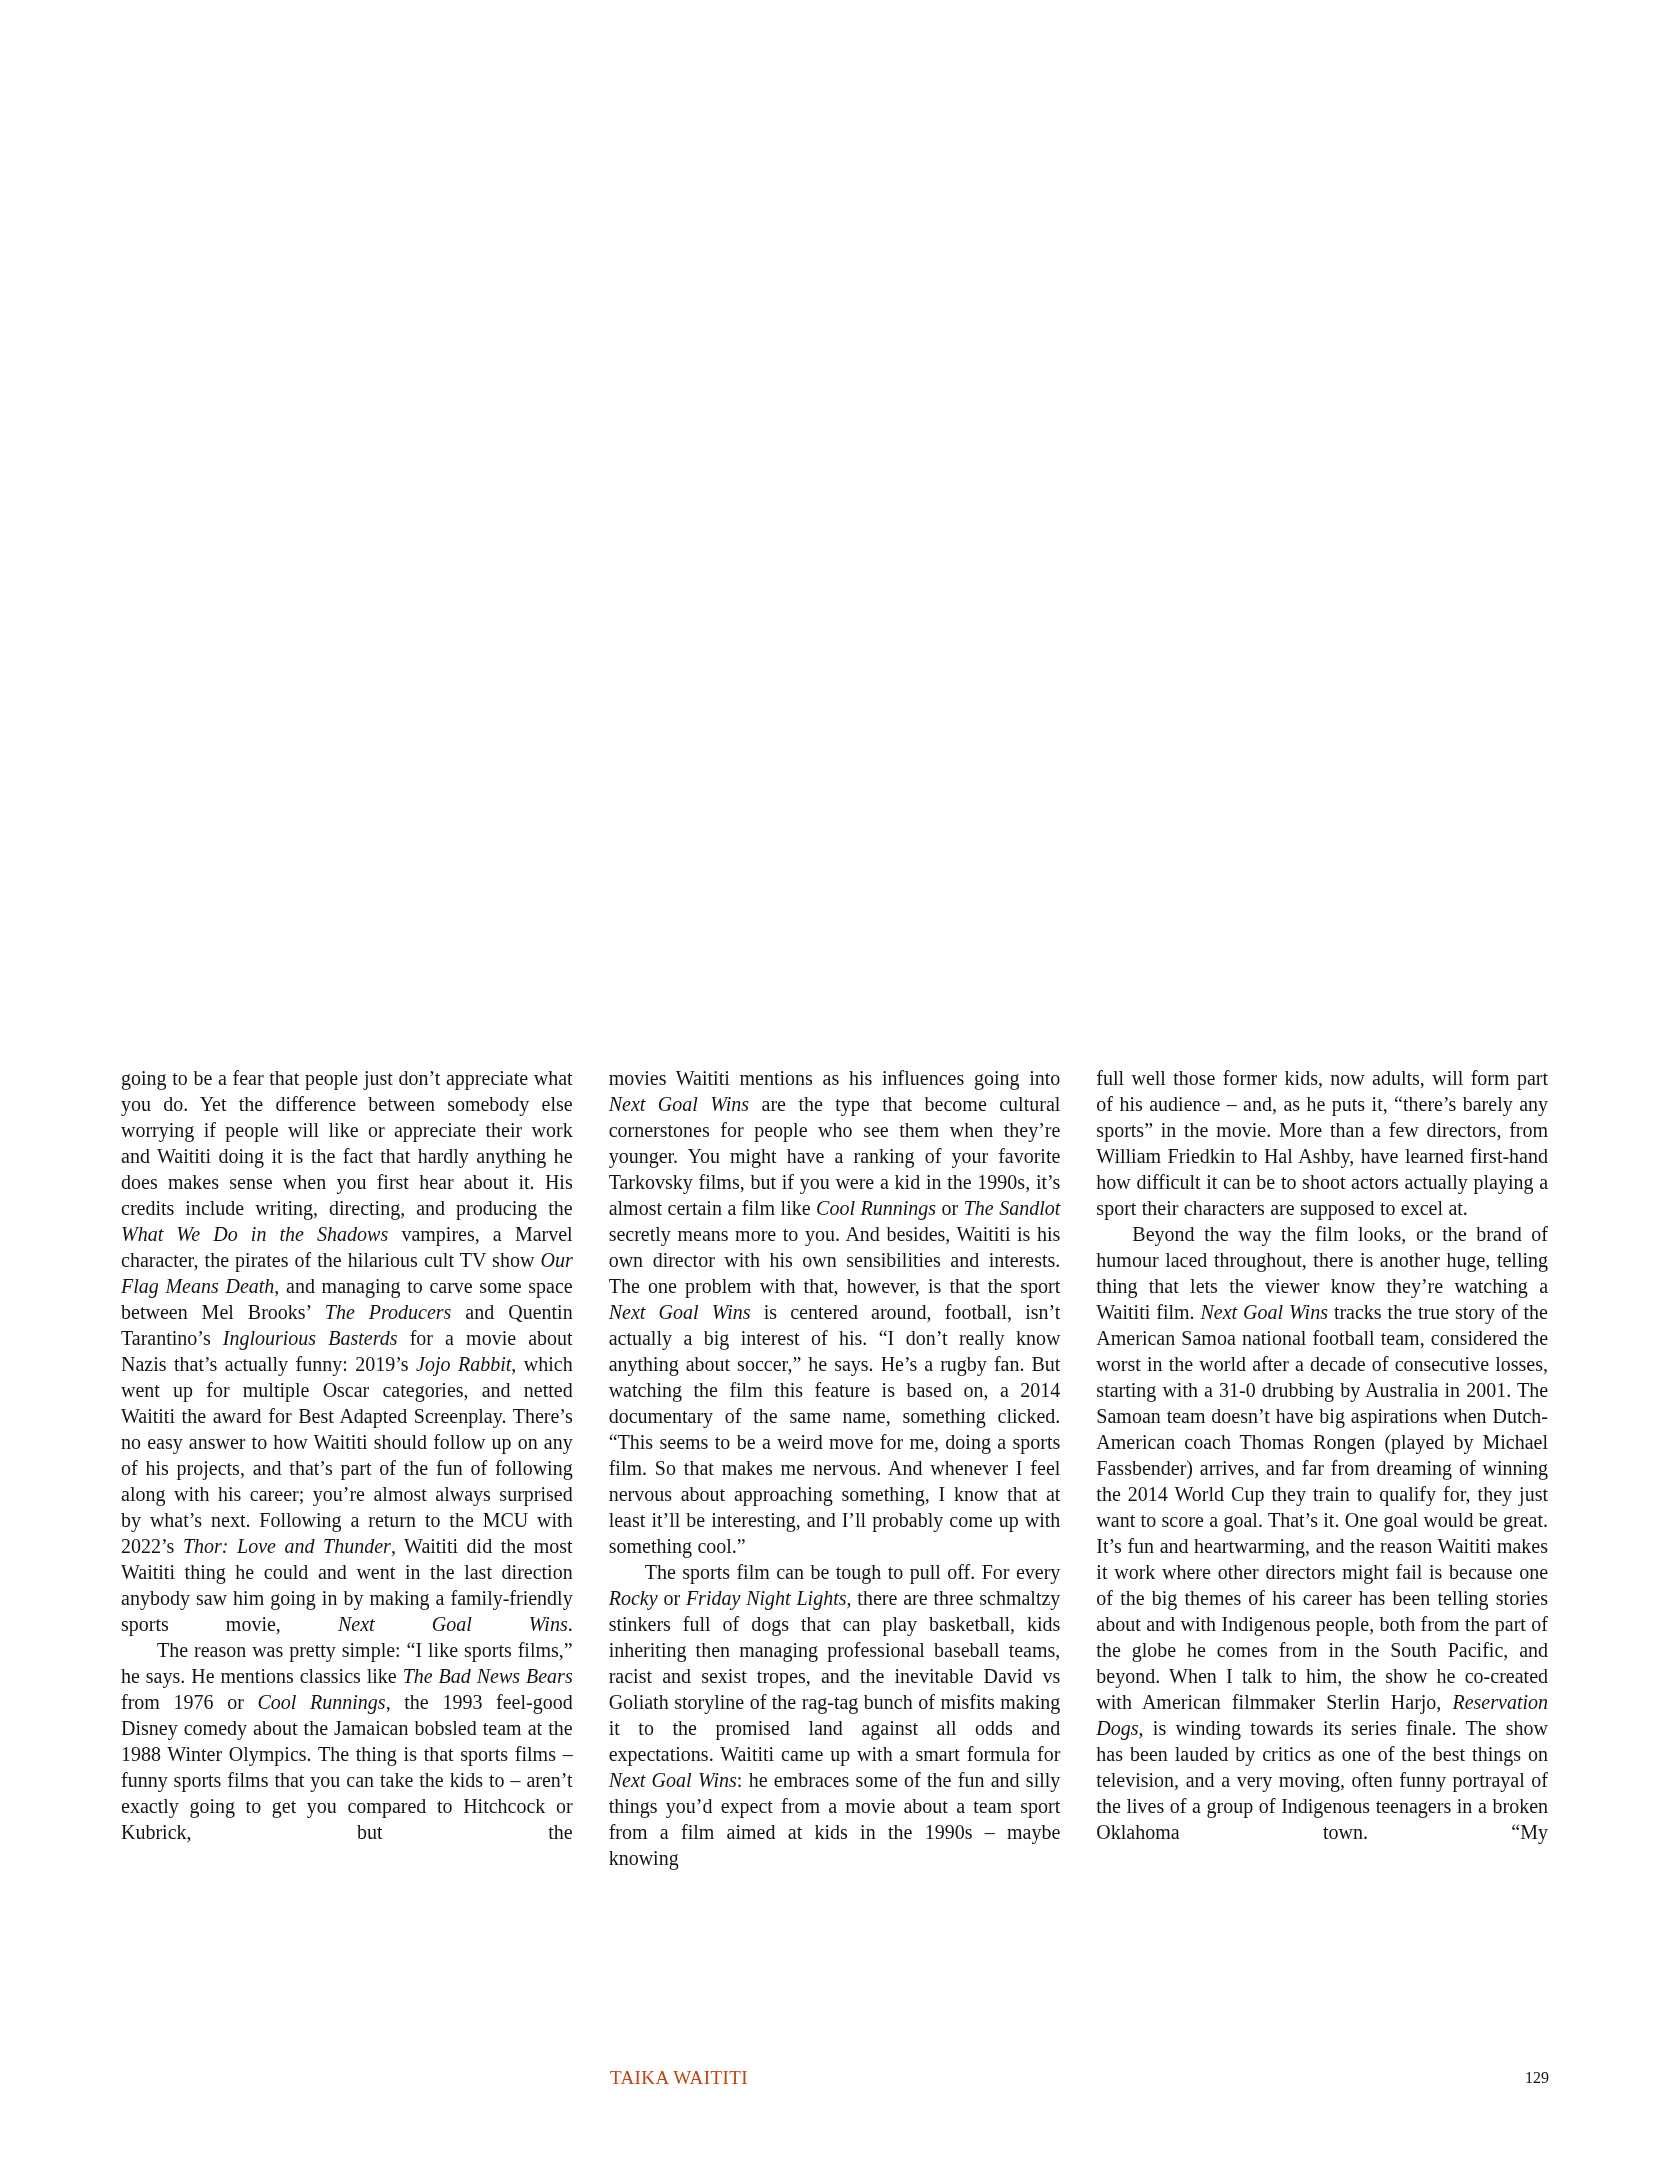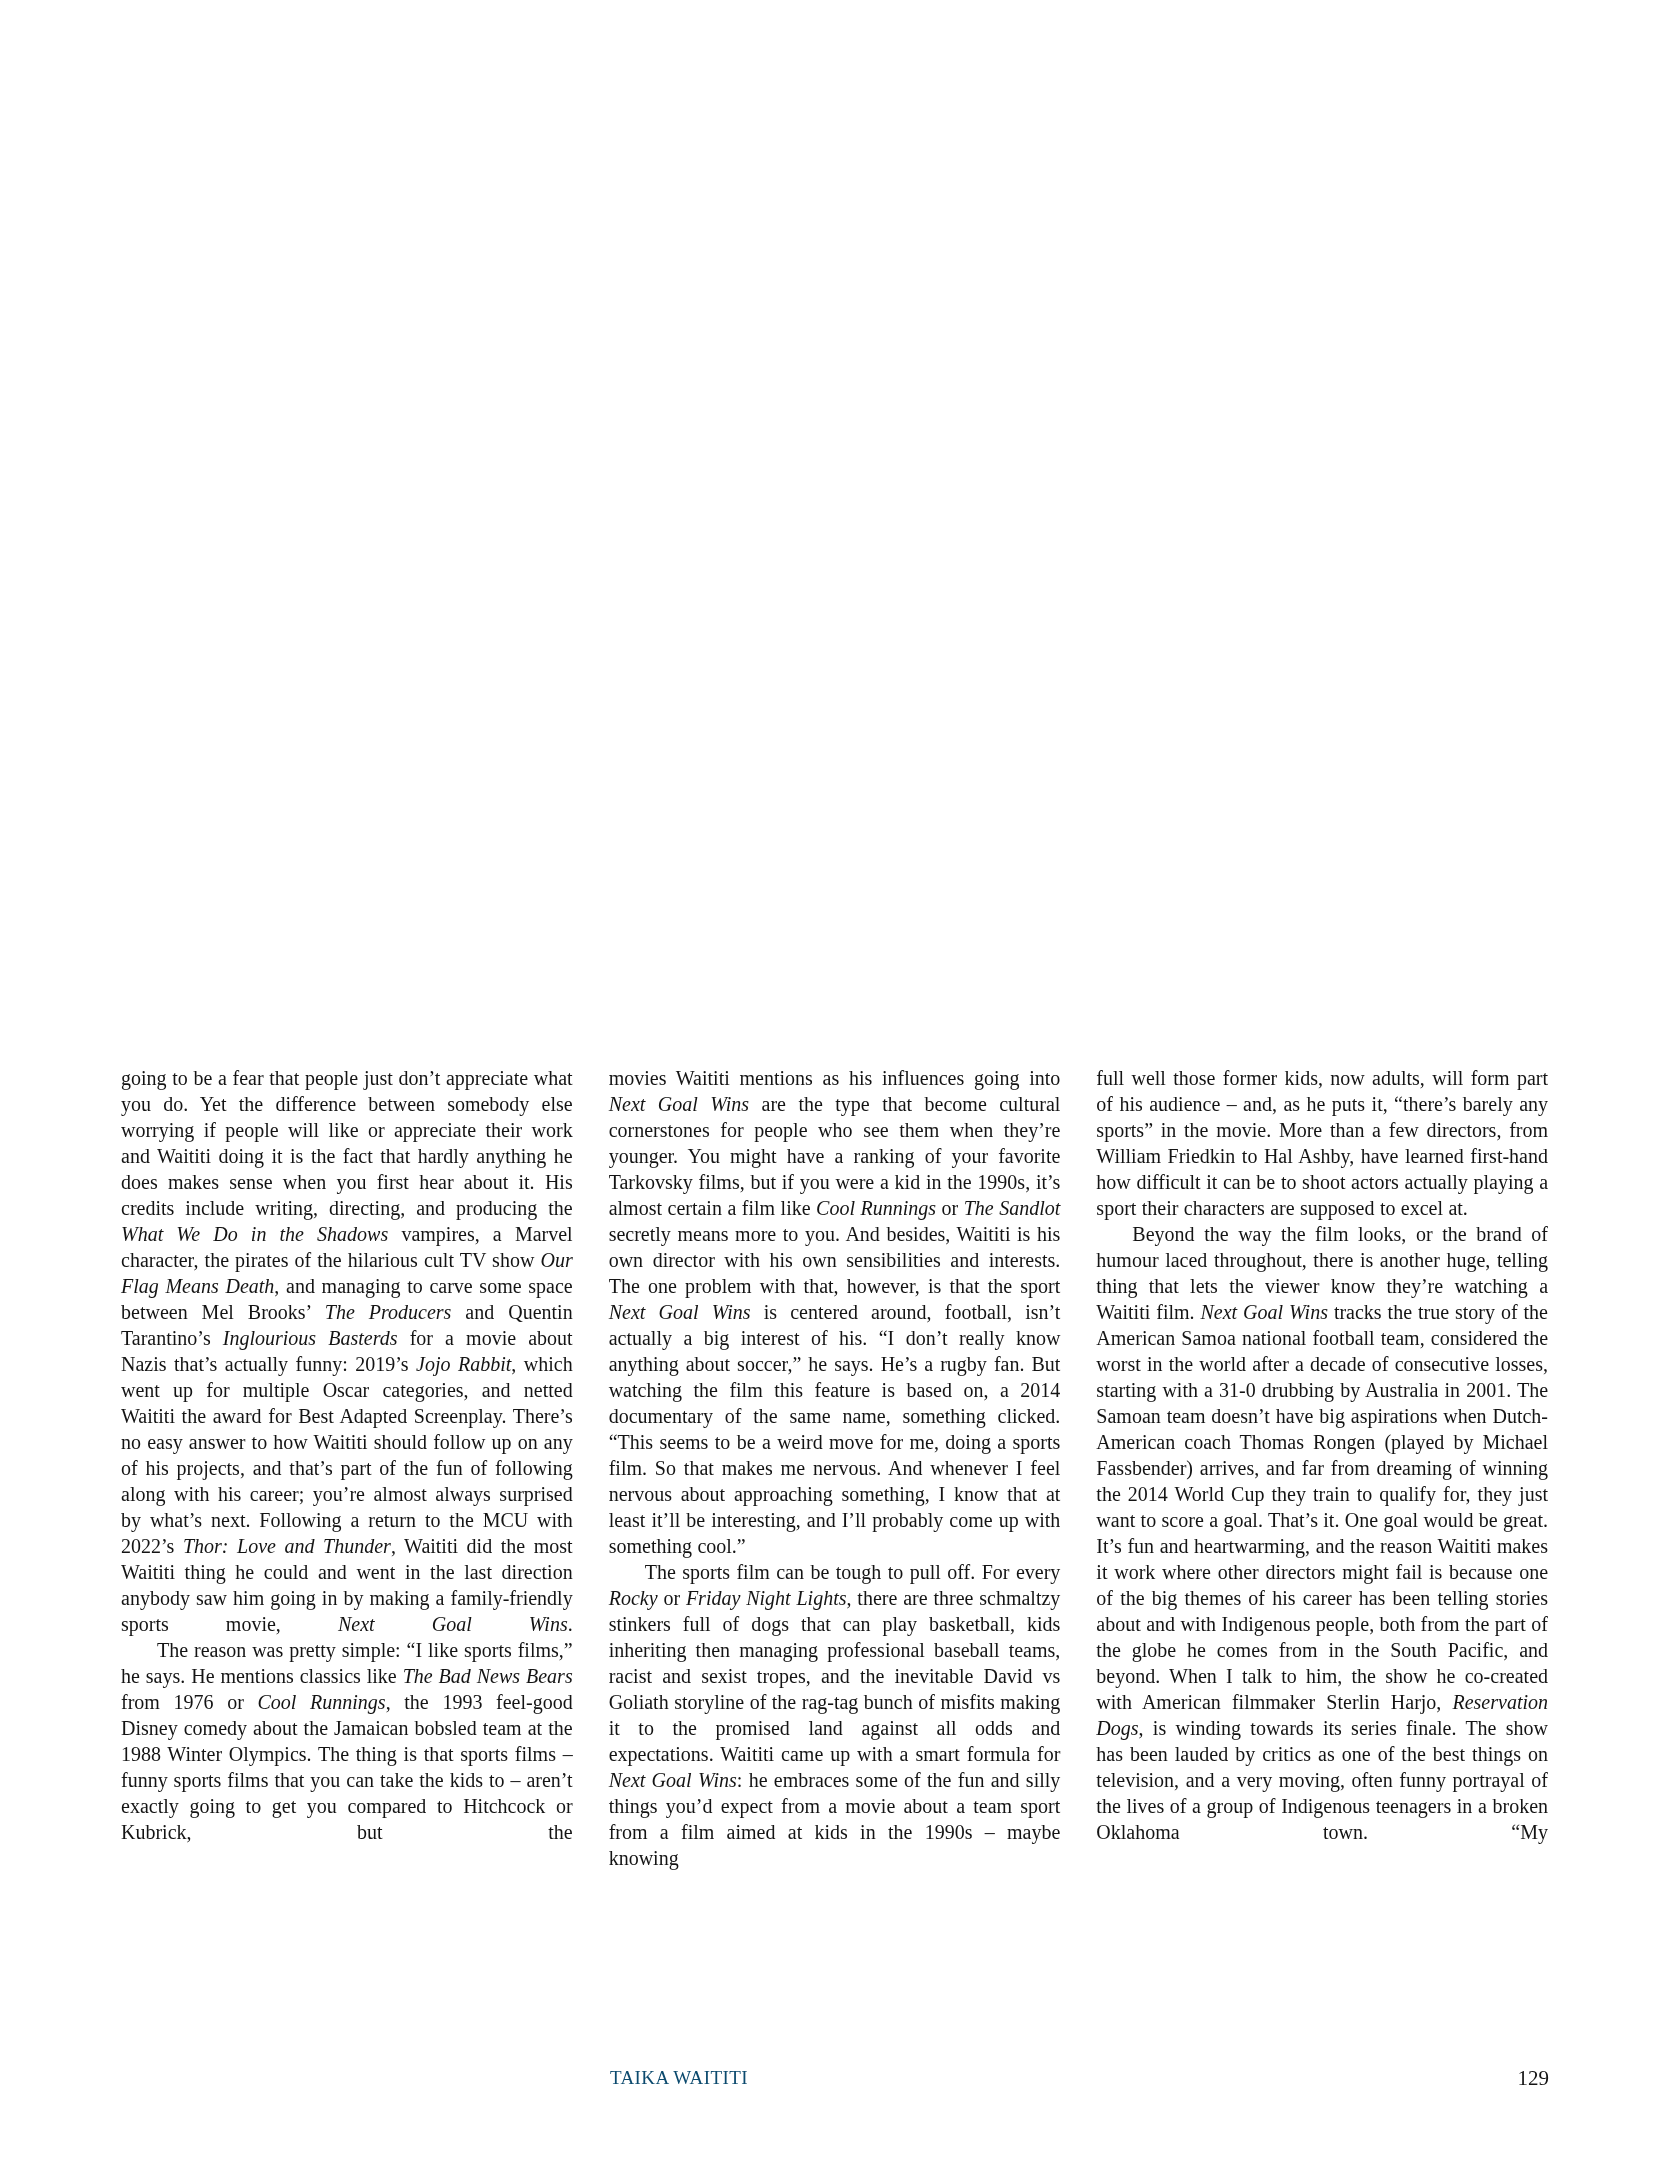--- a/index.html
+++ b/index.html
@@ -48,27 +48,27 @@
   .col i {
     font-style: italic;
   }
   .footer-title {
     position: absolute;
     left: 610px;
     top: 2068px;
     font-size: 19px;
     line-height: 20.4px;
     letter-spacing: 0.4px;
-    color: #0c4a6e;
+    color: #c2410c;
   }
   .footer-page-number {
     position: absolute;
     right: 123px;
     top: 2067px;
-    font-size: 21px;
+    font-size: 16px;
     line-height: 22px;
     color: #141414;
   }
 </style>
 </head>
 <body>
 
 <div class="page">
 
   <div class="text-block">

